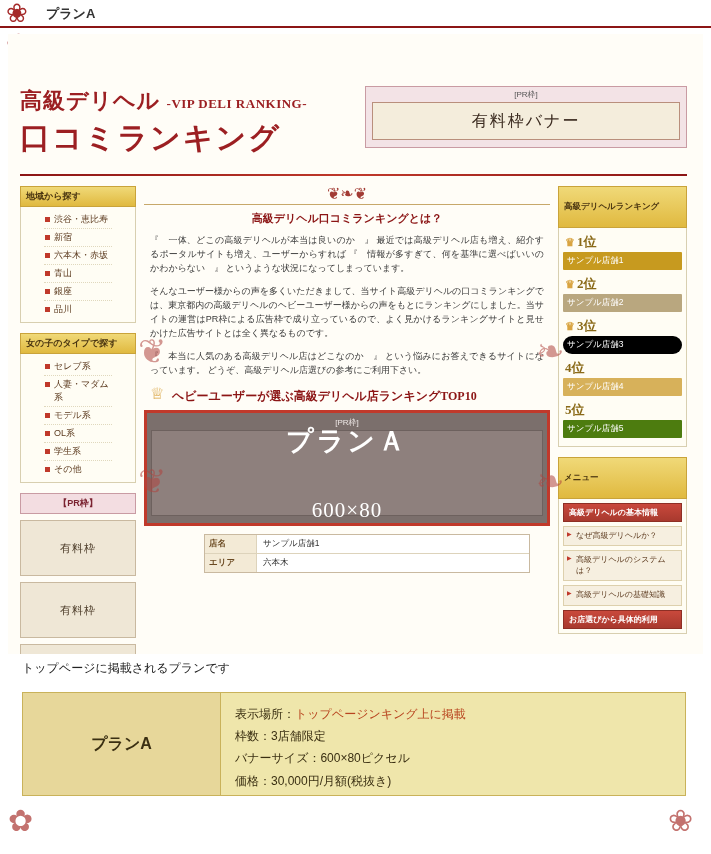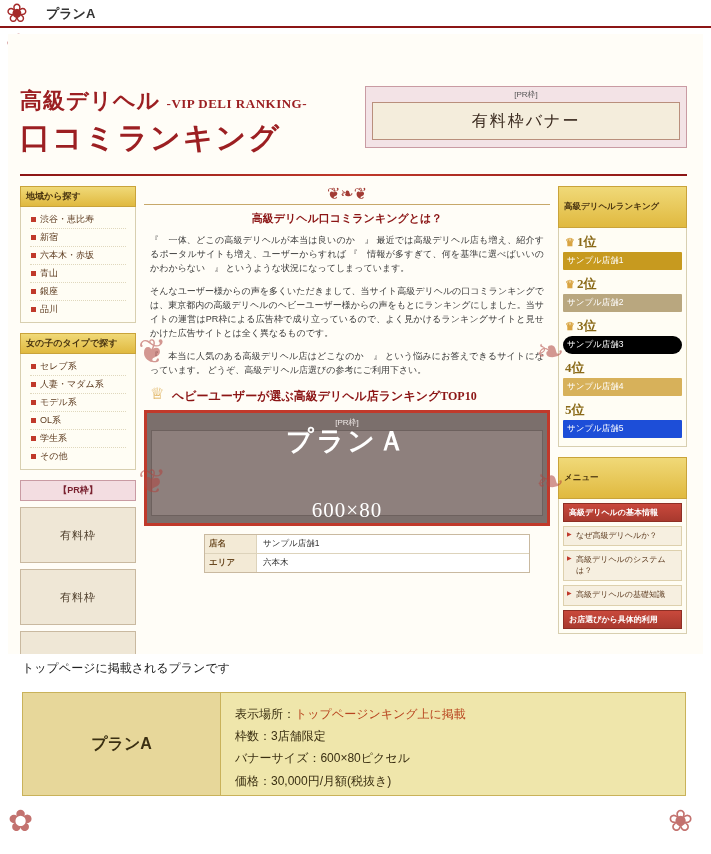--- a/index.html
+++ b/index.html
@@ -123,21 +123,21 @@
     border: 1px solid #c9a33a;
     font-size: 9px;
     color: #4a3510;
     font-weight: bold;
     padding: 3px 5px;
   }
   .box-body {
     border: 1px solid #d8cfb0;
     border-top: none;
     background: #fffdf4;
-    padding: 4px 9px;
+    padding: 4px 23px;
   }
   .nav-item {
     font-size: 9px;
     color: #5c3a1e;
     padding: 2px 0 2px 10px;
     position: relative;
     border-bottom: 1px dotted #e0d8bd;
   }
   .nav-item:last-child { border-bottom: none; }
   .nav-item::before {
@@ -283,21 +283,21 @@
     font-size: 8.5px;
     color: #fff;
     padding: 3px 4px;
     margin-bottom: 4px;
     border-radius: 1px;
   }
   .rk1 { background: #c79a1f; }
   .rk2 { background: #b9a77f; }
   .rk3 { background: #000000; border-radius: 9px; }
   .rk4 { background: #d7b15a; }
-  .rk5 { background: #1d4ed8; }
+  .rk5 { background: #4d7c0f; }
 
   .menu-item {
     background: #f6efe0;
     border: 1px solid #ddd0ad;
     font-size: 8px;
     color: #5c3a1e;
     padding: 4px 6px 4px 12px;
     margin-bottom: 4px;
     position: relative;
     line-height: 1.3;

